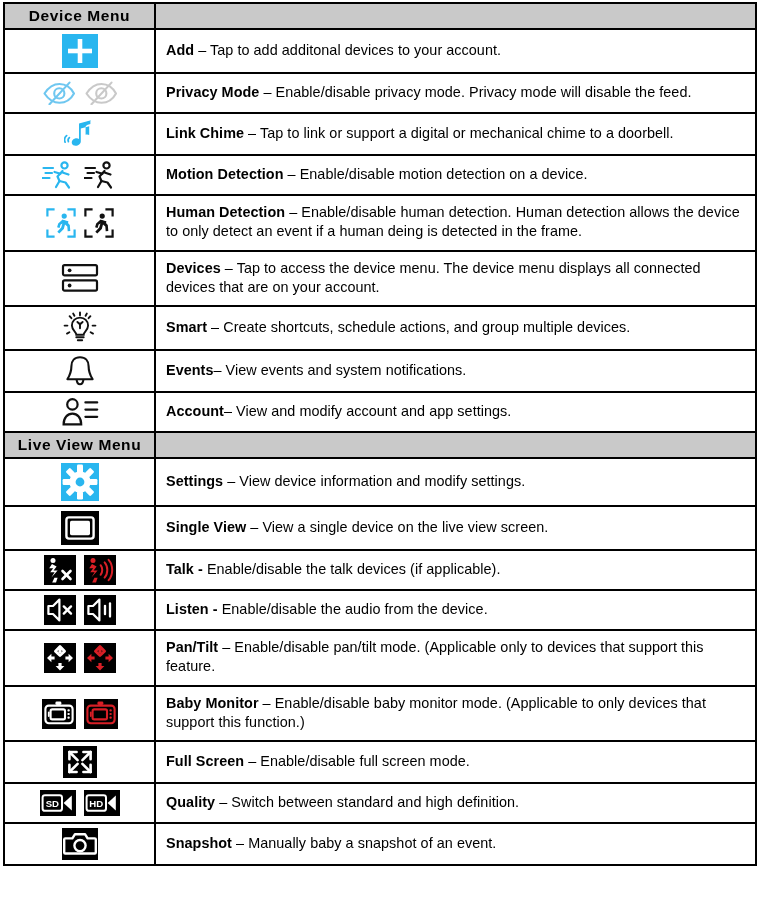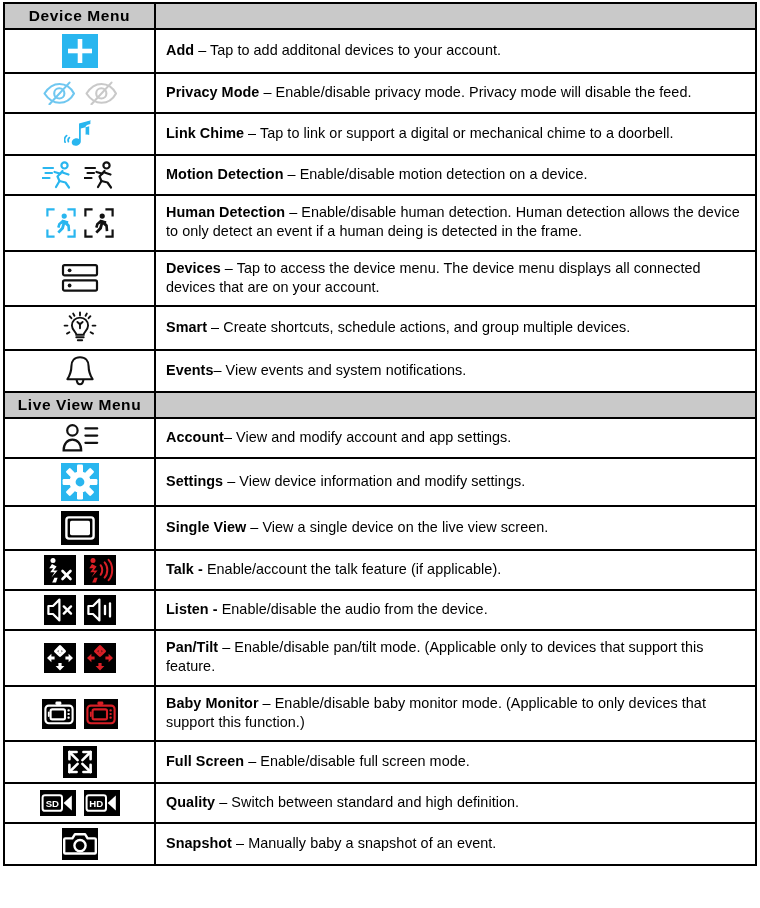--- a/index.html
+++ b/index.html
@@ -279,40 +279,40 @@
                     <path d="M15 2.2 C9.6 2.2 6.4 6.0 6.4 11.2 C6.4 17.8 4.0 21.6 2.4 24.2 L27.6 24.2 C26.0 21.6 23.6 17.8 23.6 11.2 C23.6 6.0 20.4 2.2 15 2.2 Z"></path>
                     <path d="M11.6 24.6 C11.9 27.4 13.3 29.2 15 29.2 C16.7 29.2 18.1 27.4 18.4 24.6"></path>
                   </g>
                 </svg>
               </span>
             </div>
           </td>
           <td class="desc-cell"><b>Events</b><span style="white-space: pre;">– </span><span>View events and system notifications.</span></td>
         </tr>
         <tr>
-          <td class="sect-title">Live View Menu</td>
-          <td class="sect-blank"></td>
-        </tr>
-        <tr>
           <td class="icon-cell">
             <div class="icon-wrap">
               <span style="display: inline-flex; align-items: center;">
                 <svg width="38" height="30" viewBox="0 0 38 30">
                   <g fill="none" stroke="#111" stroke-width="2.2" stroke-linecap="round">
                     <circle cx="11.4" cy="7.4" r="5.2"></circle>
                     <path d="M2.6 27.4 C2.6 20.8 6.5 16.6 11.4 16.6 C16.3 16.6 20.2 20.8 20.2 27.4 Z"></path>
                     <line x1="24.4" y1="5.4" x2="36.2" y2="5.4"></line>
                     <line x1="24.4" y1="12.6" x2="36.2" y2="12.6"></line>
                     <line x1="24.4" y1="19.8" x2="36.2" y2="19.8"></line>
                   </g>
                 </svg>
               </span>
             </div>
           </td>
           <td class="desc-cell"><b>Account</b><span style="white-space: pre;">– </span><span>View and modify account and app settings.</span></td>
+        </tr>
+        <tr>
+          <td class="sect-title">Live View Menu</td>
+          <td class="sect-blank"></td>
         </tr>
         <tr>
           <td class="icon-cell">
             <div class="icon-wrap">
               <span style="display: inline-flex; align-items: center;">
                 <span class="sq blue-box" style="width:38px;height:38px;">
                   <svg width="38" height="38" viewBox="0 0 38 38">
                     <g fill="#fff">
                       <rect x="16.0" y="1.6" width="6.0" height="8.0" rx="1.2" transform="rotate(0 19 19)"></rect>
                       <rect x="16.0" y="1.6" width="6.0" height="8.0" rx="1.2" transform="rotate(45 19 19)"></rect>
@@ -376,21 +376,21 @@
                     <g fill="none" stroke="#d81f26" stroke-width="2.0" stroke-linecap="round">
                       <path d="M16.6 10.2 C18.8 12.8 18.8 17.2 16.6 19.8"></path>
                       <path d="M20.6 7.4 C24.2 11.4 24.2 18.6 20.6 22.6"></path>
                       <path d="M24.6 4.8 C29.4 10.2 29.4 19.8 24.6 25.2"></path>
                     </g>
                   </svg>
                 </span>
               </span>
             </div>
           </td>
-          <td class="desc-cell"><b>Talk -</b><span style="white-space: pre;"> </span><span>Enable/account the talk feature (if applicable).</span></td>
+          <td class="desc-cell"><b>Talk -</b><span style="white-space: pre;"> </span><span>Enable/disable the talk devices (if applicable).</span></td>
         </tr>
         <tr>
           <td class="icon-cell">
             <div class="icon-wrap tight">
               <span style="display: inline-flex; align-items: center;">
                 <span class="sq black-box" style="width:32px;height:30px;">
                   <svg width="32" height="30" viewBox="0 0 32 30">
                     <g fill="none" stroke="#fff" stroke-width="2.2" stroke-linejoin="round">
                       <path d="M4.4 11.0 L9.0 11.0 L15.4 4.6 L15.4 25.4 L9.0 19.0 L4.4 19.0 Z"></path>
                     </g>

